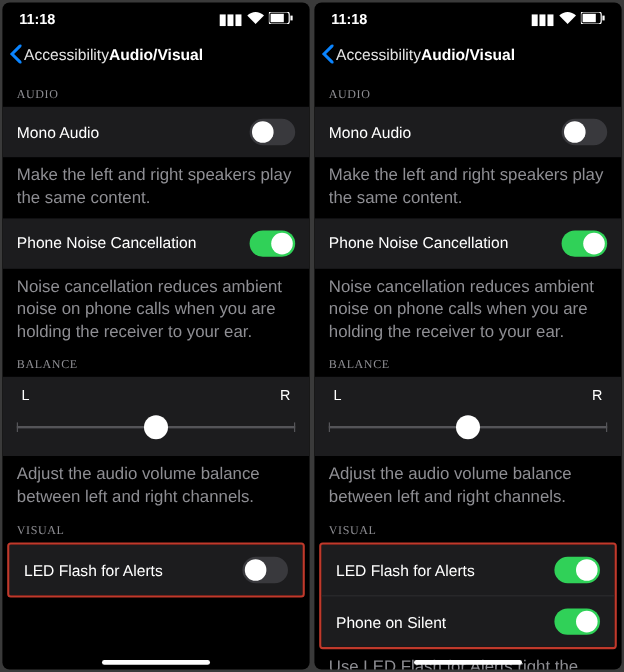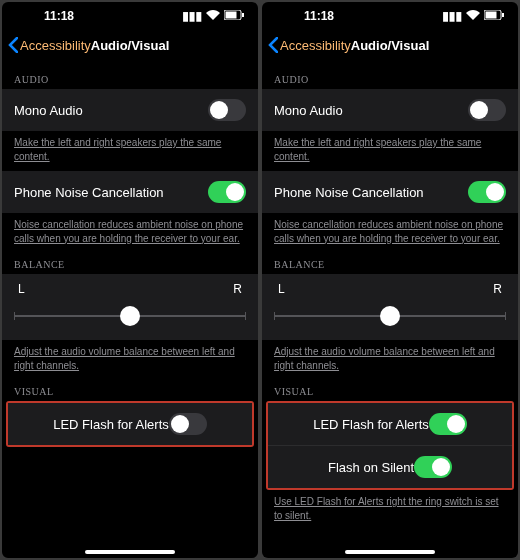--- a/index.html
+++ b/index.html
@@ -23,34 +23,33 @@
     color: #fff;
   }
   .statusbar {
     height: 28px;
     display: flex;
     justify-content: space-between;
     align-items: center;
     padding: 0 14px;
     font-size: 12px;
     font-weight: 600;
-    margin-left: 28px;
   }
   .status-icons { display: flex; gap: 4px; align-items: center; }
   .navbar {
     height: 30px;
     display: flex;
     align-items: center;
     padding: 0 6px;
     position: relative;
   }
   .back {
     display: flex;
     align-items: center;
-    color: #fdba74;
+    color: #e5e5e5;
     font-size: 13px;
     cursor: pointer;
   }
   .back svg { margin-right: 2px; }
   .title {
     position: absolute;
     left: 50%;
     transform: translateX(-50%);
     font-size: 13px;
     font-weight: 600;
@@ -66,25 +65,24 @@
   .row {
     background: #1c1c1e;
     padding: 10px 12px;
     display: flex;
     justify-content: space-between;
     align-items: center;
     font-size: 13px;
   }
   .row + .row { border-top: 1px solid #2c2c2e; }
   .footer {
-    font-size: 10px;
+    font-size: 14px;
     color: #8e8e93;
     padding: 5px 12px 0;
     line-height: 1.35;
-    text-decoration: underline;
   }
   .toggle {
     width: 38px;
     height: 22px;
     border-radius: 11px;
     position: relative;
     cursor: pointer;
   }
   .toggle.off { background: #39393d; }
   .toggle.on { background: #30d158; }
@@ -138,21 +136,21 @@
     border-radius: 50%;
     position: absolute;
     left: 50%;
     transform: translateX(-50%);
   }
   .highlight {
     border: 2px solid #c0392b;
     border-radius: 3px;
     margin: 0 4px;
   }
-  .highlight .row { background: #1c1c1e; justify-content: center; }
+  .highlight .row { background: #1c1c1e; }
   .home-indicator {
     position: absolute;
     bottom: 4px;
     left: 50%;
     transform: translateX(-50%);
     width: 90px;
     height: 4px;
     background: #fff;
     border-radius: 2px;
   }
@@ -301,21 +299,21 @@
 
   <div class="section-header">VISUAL</div>
   <div class="highlight">
     <div class="row">
       <span>LED Flash for Alerts</span>
       <div class="toggle on">
           <div class="knob"></div>
         </div>
     </div>
     <div class="row">
-      <span>Flash on Silent</span>
+      <span>Phone on Silent</span>
       <div class="toggle on">
           <div class="knob"></div>
         </div>
     </div>
   </div>
   <div class="footer">Use LED Flash for Alerts right the ring switch is set to silent.</div>
 
   <div class="home-indicator"></div>
 </div>
 

